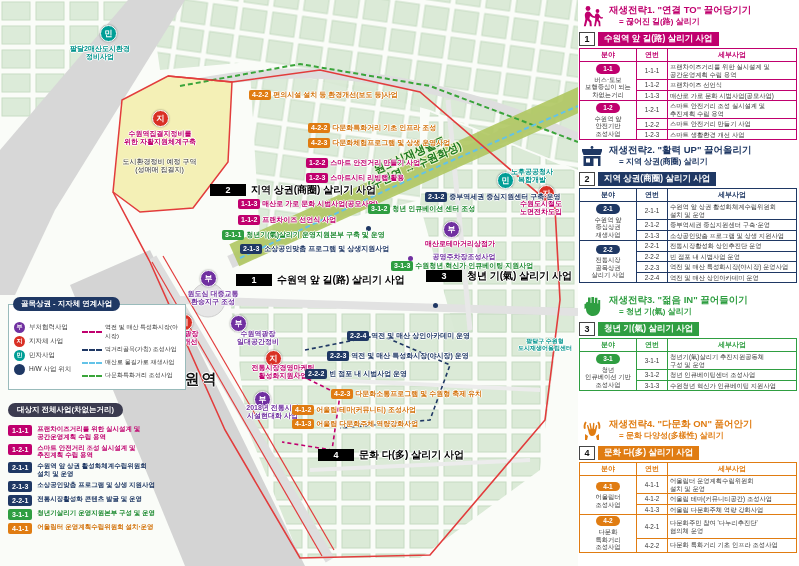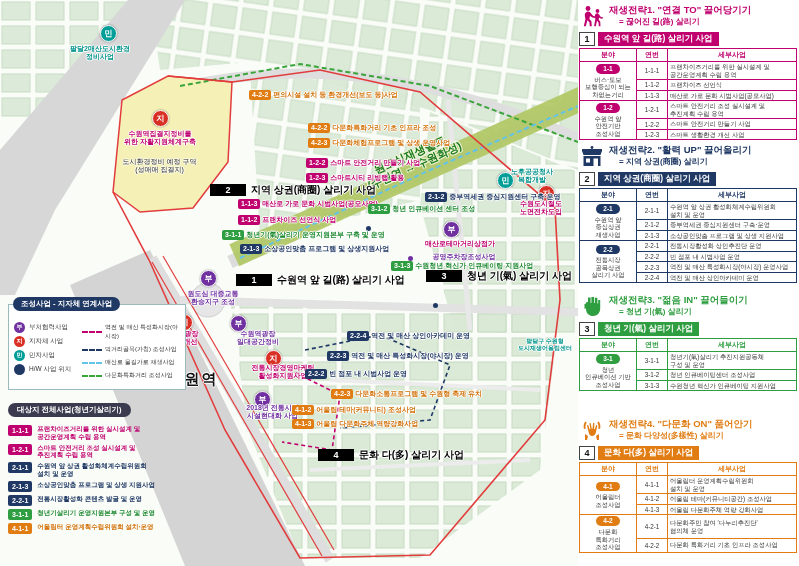--- a/index.html
+++ b/index.html
@@ -289,21 +289,21 @@
     <div class="mapbox" style="left:426px;top:269px">
       <span class="bn">3</span>
       <span class="bt">청년 기(氣) 살리기 사업</span>
     </div>
     <div class="mapbox" style="left:318px;top:448px">
       <span class="bn">4</span>
       <span class="bt">문화 다(多) 살리기 사업</span>
     </div>
 
     <div class="lgd1">
-      <div class="lgd-pill">조성사업 - 지자체 연계사업</div>
+      <div class="lgd-pill">골목상권 - 지자체 연계사업</div>
       <div class="lgd1-grid">
         <div class="colA">
           <div class="lgd-item">
             <span class="mini mk-purple">부</span>
             <span>부처협력사업</span>
           </div>
           <div class="lgd-item">
             <span class="mini mk-red">지</span>
             <span>지자체 사업</span>
           </div>
@@ -331,21 +331,21 @@
             </div>
           <div class="rt">
               <span class="dash d-grn"></span>
               <span>다문화특화거리 조성사업</span>
             </div>
         </div>
       </div>
     </div>
 
     <div class="lgd2">
-      <span class="lgd-pill2">대상지 전체사업(청년기살리기)</span>
+      <span class="lgd-pill2">대상지 전체사업(차없는거리)</span>
       <div class="l2item mag">
           <span class="cc">1-1-1</span>
           <span class="lt">프랜차이즈거리를 위한 실시설계 및
 공간운영계획 수립 용역</span>
         </div>
       <div class="l2item mag">
           <span class="cc">1-2-1</span>
           <span class="lt">스마트 안전거리 조성 실시설계 및
 추진계획 수립 용역</span>
         </div>

